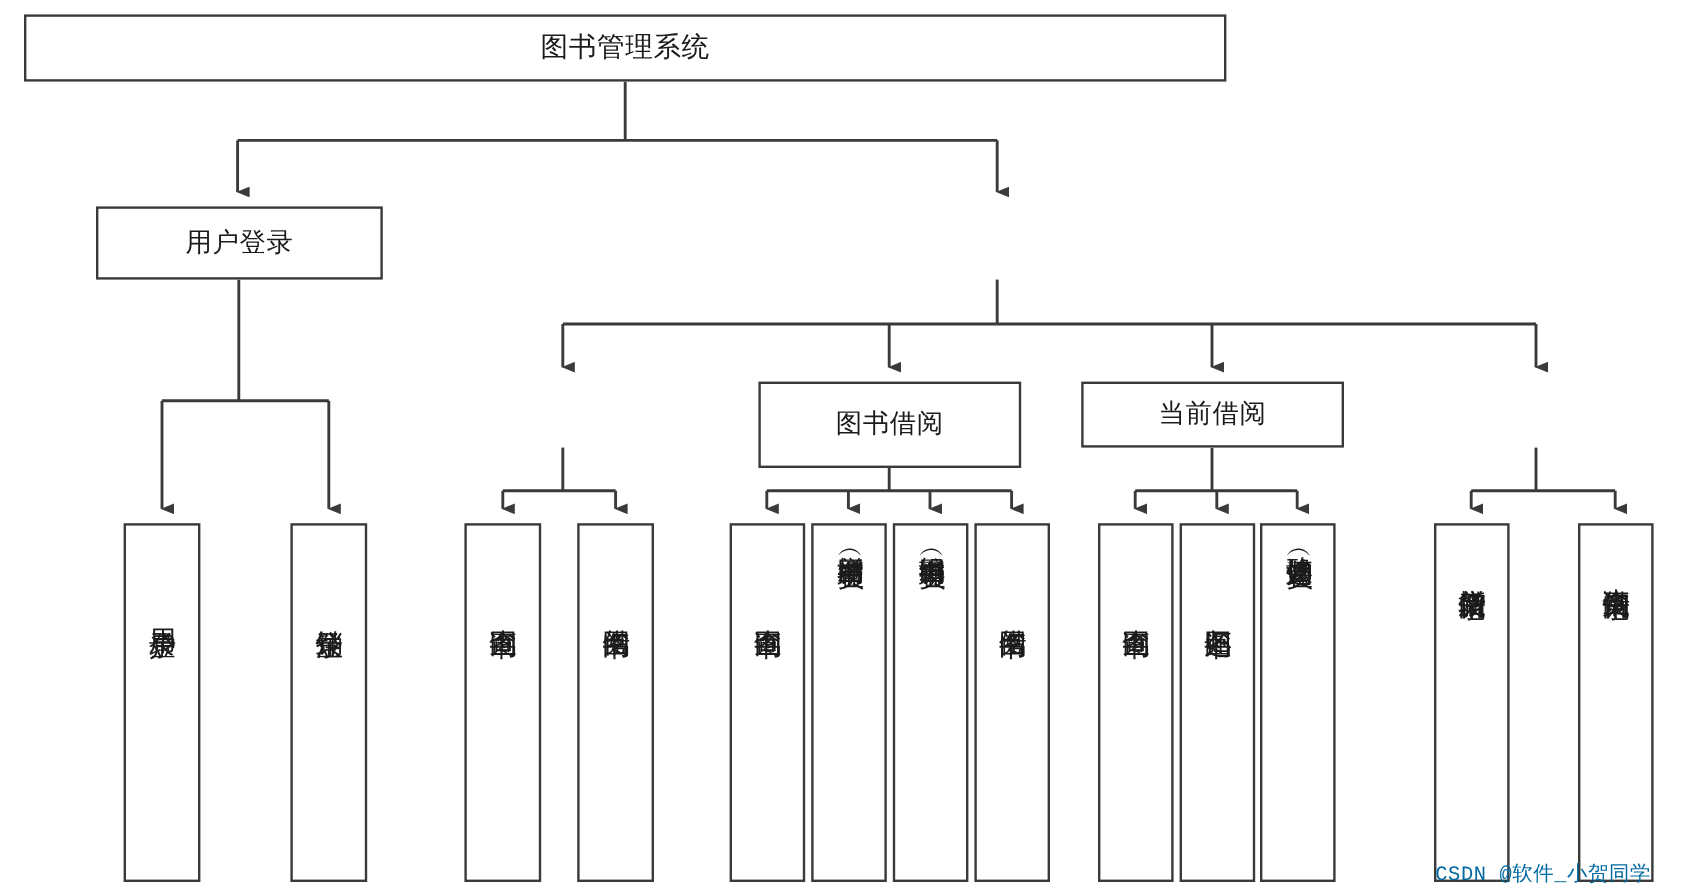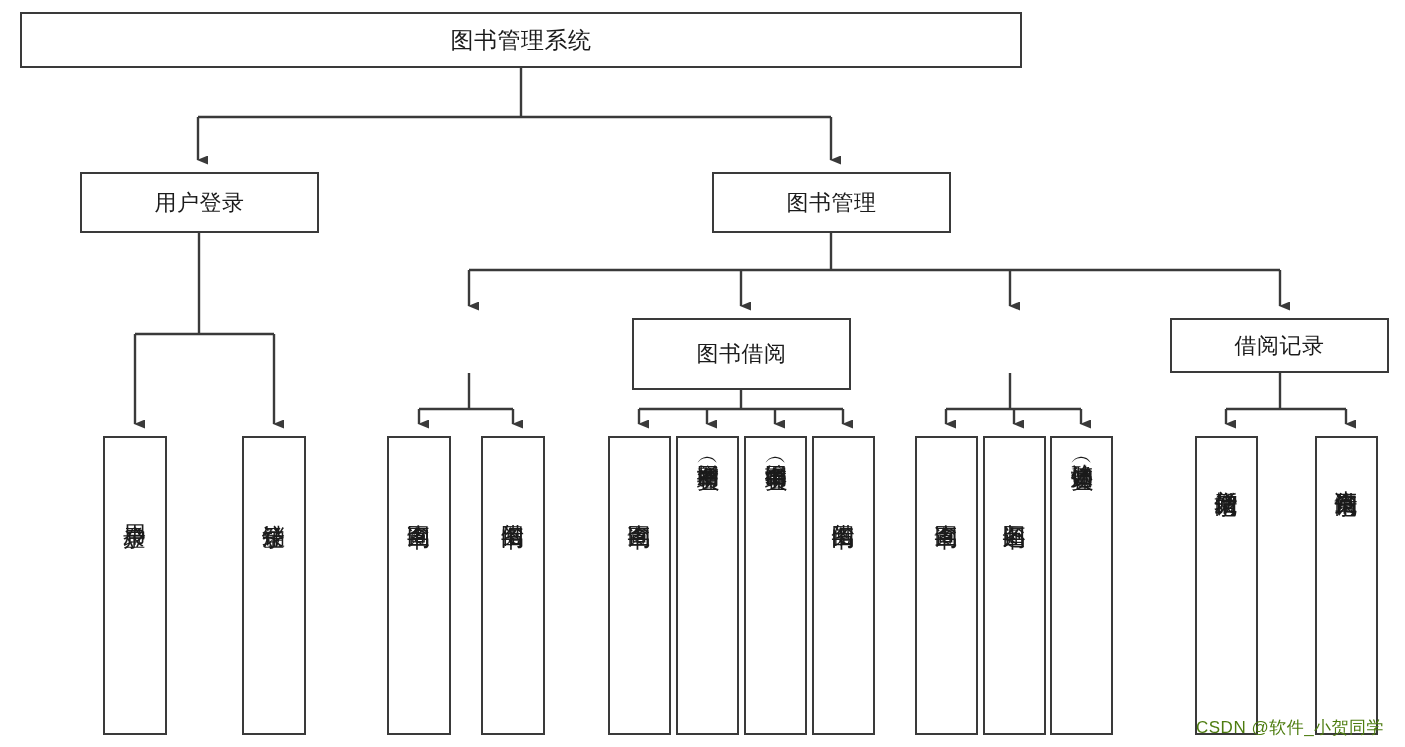--- a/index.html
+++ b/index.html
@@ -60,23 +60,23 @@
     line-height: 1.22;
     letter-spacing: 1px;
     white-space: nowrap;
     display: block;
   }
   .node.vertical.tall .node-label {
     font-size: 22px;
   }
   .watermark {
     position: absolute;
-    color: #4d7c0f;
+    color: #0369a1;
     font-size: 17px;
-    font-family: Liberation Sans, sans-serif;
+    font-family: Liberation Mono, monospace;
     letter-spacing: 0.5px;
     z-index: 5;
     white-space: nowrap;
   }
 </style>
 </head>
 <body>
 
 <div id="diagram-root">
 
@@ -142,29 +142,26 @@
     </g>
   </svg>
 
   <div class="node horizontal root" style="left:20px; top:12px; width:1002px; height:56px;">
     <span class="node-label">图书管理系统</span>
   </div>
 
   <div class="node horizontal" style="left:80px; top:172px; width:239px; height:61px;">
     <span class="node-label">用户登录</span>
   </div>
-  <div class="node horizontal" style="left:712px; top:172px; width:239px; height:61px;">
-    <span class="node-label">图书管理</span>
-  </div>
 
   <div class="node horizontal" style="left:632px; top:318px; width:219px; height:72px;">
     <span class="node-label">图书借阅</span>
   </div>
-  <div class="node horizontal" style="left:1170px; top:318px; width:219px; height:55px;">
-    <span class="node-label">借阅记录</span>
+  <div class="node horizontal" style="left:901px; top:318px; width:219px; height:55px;">
+    <span class="node-label">当前借阅</span>
   </div>
 
   <div class="node vertical" style="left:103px; top:436px; width:64px; height:299px; padding-top:68px;">
     <span class="node-label">用户登录</span>
   </div>
   <div class="node vertical" style="left:242px; top:436px; width:64px; height:299px; padding-top:68px;">
     <span class="node-label">注销登录</span>
   </div>
 
   <div class="node vertical" style="left:387px; top:436px; width:64px; height:299px; padding-top:68px;">

